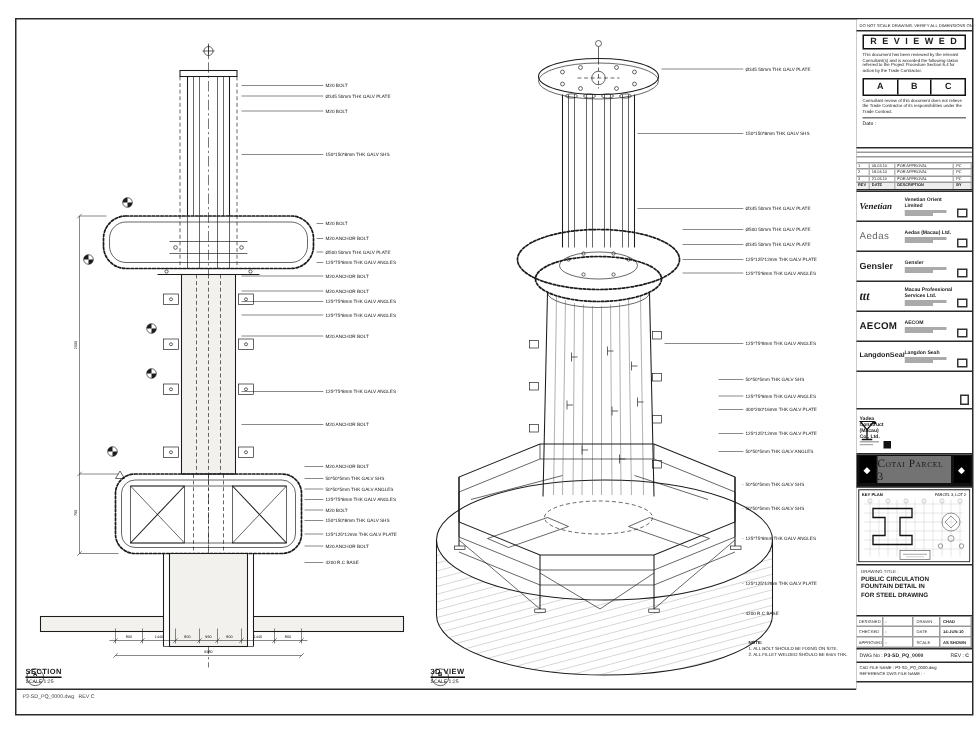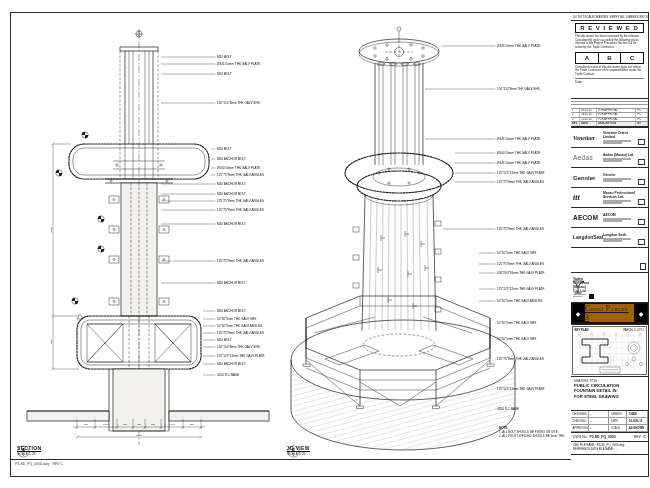--- a/index.html
+++ b/index.html
@@ -50,22 +50,22 @@
   .logo-aedas{font-size:6.5px;color:#666;letter-spacing:.3px;}
   .logo-gensler{font-weight:bold;font-size:6px;}
   .logo-ttt{font-family:"Liberation Serif",serif;font-weight:bold;font-style:italic;font-size:8px;}
   .logo-aecom{font-weight:bold;font-size:6.5px;letter-spacing:.2px;}
   .logo-langdon{font-weight:bold;font-size:4.8px;}
   .c-empty{flex:1;min-height:12px;display:flex;justify-content:flex-end;align-items:flex-end;padding:1px 2px;}
   .contractor{height:30px;display:grid;grid-template-columns:16px 1fr 7px;align-items:center;padding:1px 2px;box-sizing:border-box;}
   .blacksq{width:4.5px;height:4.5px;background:#111;align-self:end;margin-bottom:2px;}
   .banner{height:22px;background:#111;display:flex;align-items:stretch;padding:1.5px;box-sizing:border-box;}
   .orn{width:11px;background:#000;color:#fff;font-size:6px;display:flex;align-items:center;justify-content:center;}
-  .banner-center{flex:1;background:#a16207;margin:0 1.5px;display:flex;align-items:center;justify-content:center;
-                 font-family:"Liberation Serif",serif;font-variant:small-caps;font-size:7.5px;letter-spacing:.4px;text-decoration:underline;}
+  .banner-center{flex:1;background:#737373;margin:0 1.5px;display:flex;align-items:center;justify-content:center;
+                 font-family:"Liberation Serif",serif;font-variant:small-caps;font-size:7.5px;letter-spacing:.4px;}
   .keyplan{height:52px;padding:1px;box-sizing:border-box;}
   .dtitle{height:34px;padding:2px 3px;box-sizing:border-box;}
   .dtitle-label{font-size:3px;color:#333;}
   .dtitle-line{font-size:4.2px;font-weight:bold;line-height:1.35;}
   .fields{height:22px;display:grid;grid-template-columns:23% 27% 23% 27%;font-size:2.8px;}
   .fields div{border-right:.5px solid #999;border-bottom:.5px solid #999;padding:1px 0 0 1.5px;overflow:hidden;white-space:nowrap;}
   .f-lab{color:#333;} .f-val{font-weight:bold;}
   .dwgrow{height:9px;display:flex;justify-content:space-between;align-items:center;font-size:3.4px;padding:0 2px;}
   .cadrows{height:13px;font-size:2.8px;padding:1px 2px;line-height:1.5;box-sizing:border-box;}
   .tb-spacer{flex:1;border-bottom:none;}

